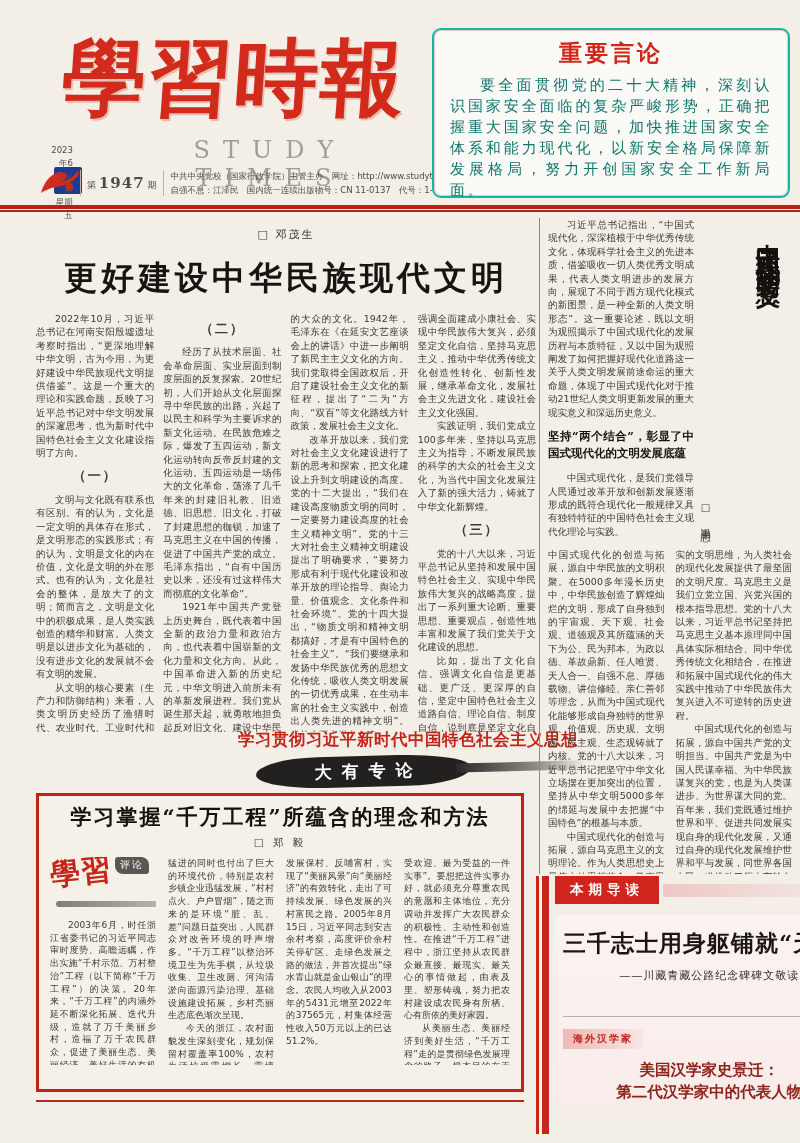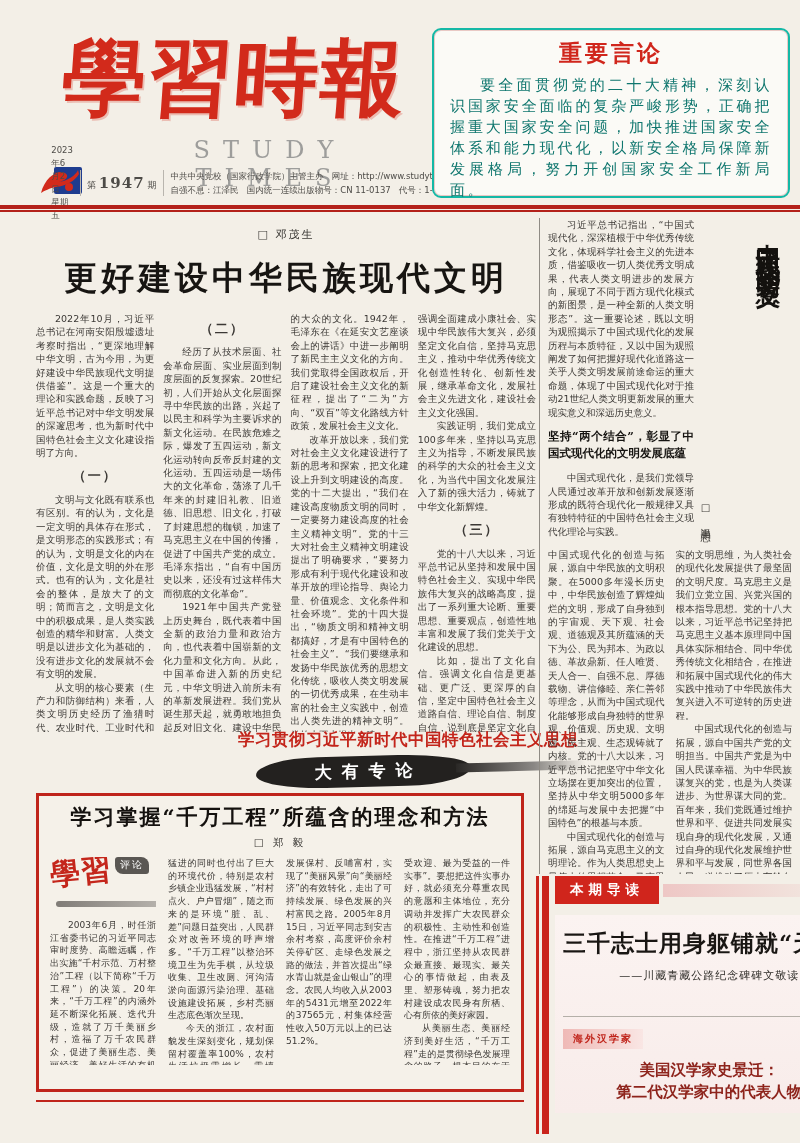--- a/index.html
+++ b/index.html
@@ -128,21 +128,21 @@
 <div class="abs" id="masthead-logo">
   <svg width="46" height="34" viewBox="0 0 46 34">
     <rect x="16" y="2" width="28" height="27" rx="2" fill="#1e3c8f"></rect>
     <path d="M3,28 C7,12 20,4 27,8 C32,11 28,16 20,17 C30,16 38,10 40,5 L41,9 C37,16 28,21 18,22 C12,23 6,26 3,28 Z" fill="#d22a1b"></path>
     <circle cx="31" cy="22" r="4" fill="#d22a1b"></circle>
   </svg>
 </div>
 
 <div class="abs" id="dateline">
   <div style="width:52px;"></div>
-  <div class="dl-block" style="text-align:left;margin-left:9px;">
+  <div class="dl-block" style="text-align:right;margin-left:9px;">
     <div>2023年6月2日</div>
     <div>星期五</div>
   </div>
   <div class="sep"></div>
   <div id="issue-line">
     <span>第</span>
     <b>1947</b>
     <span>期</span>
   </div>
   <div class="sep"></div>

